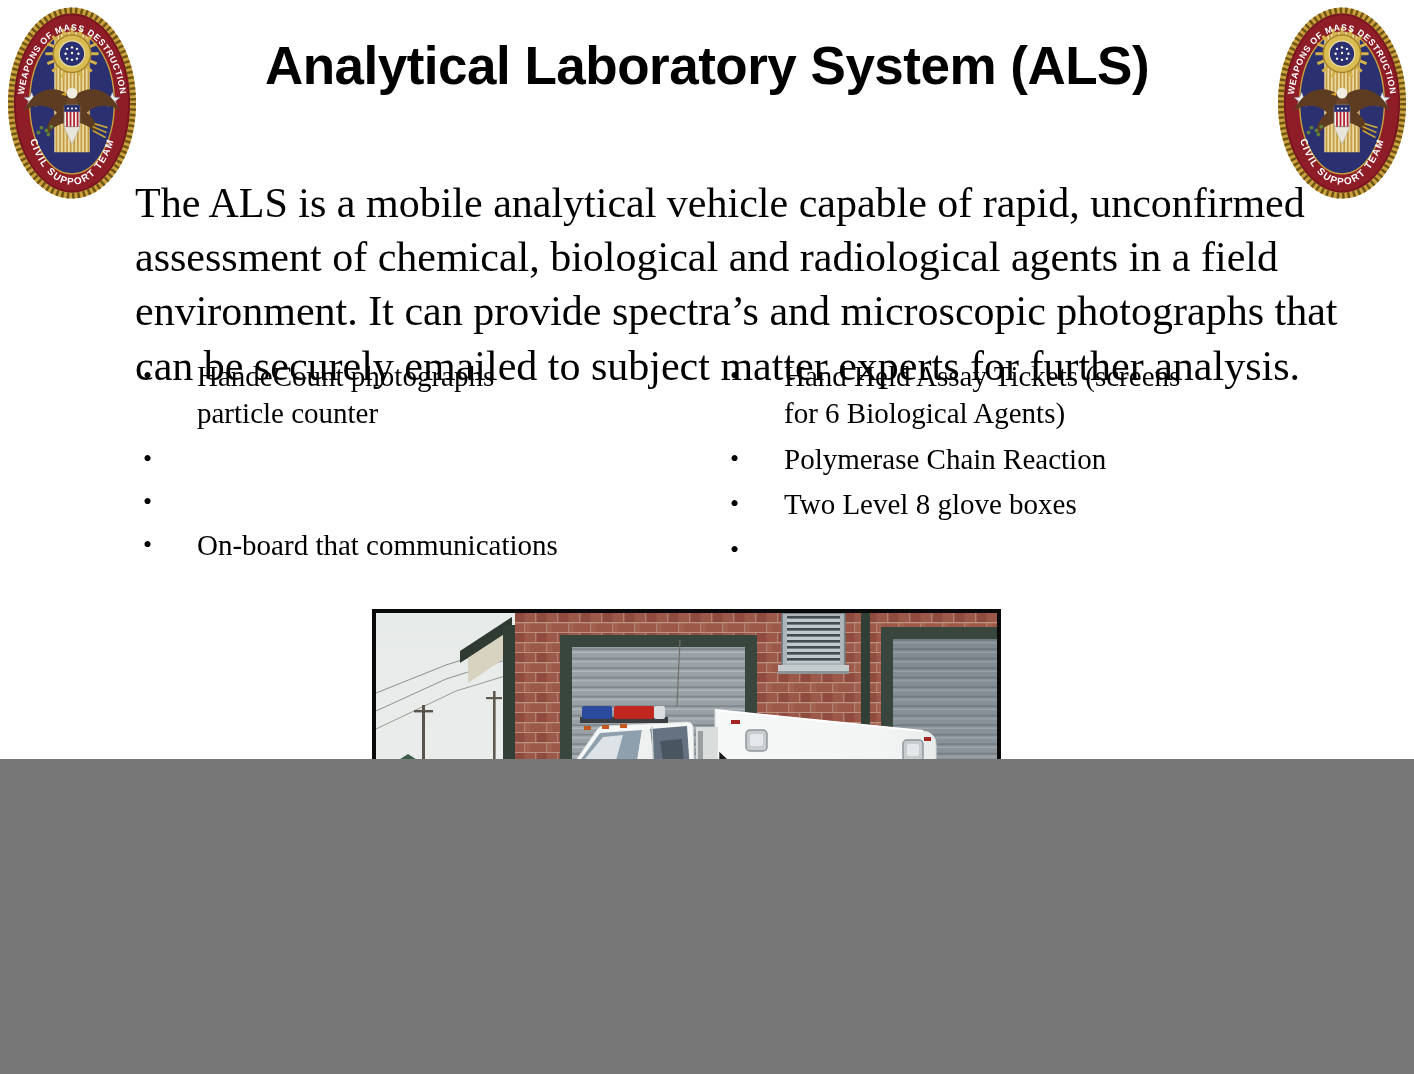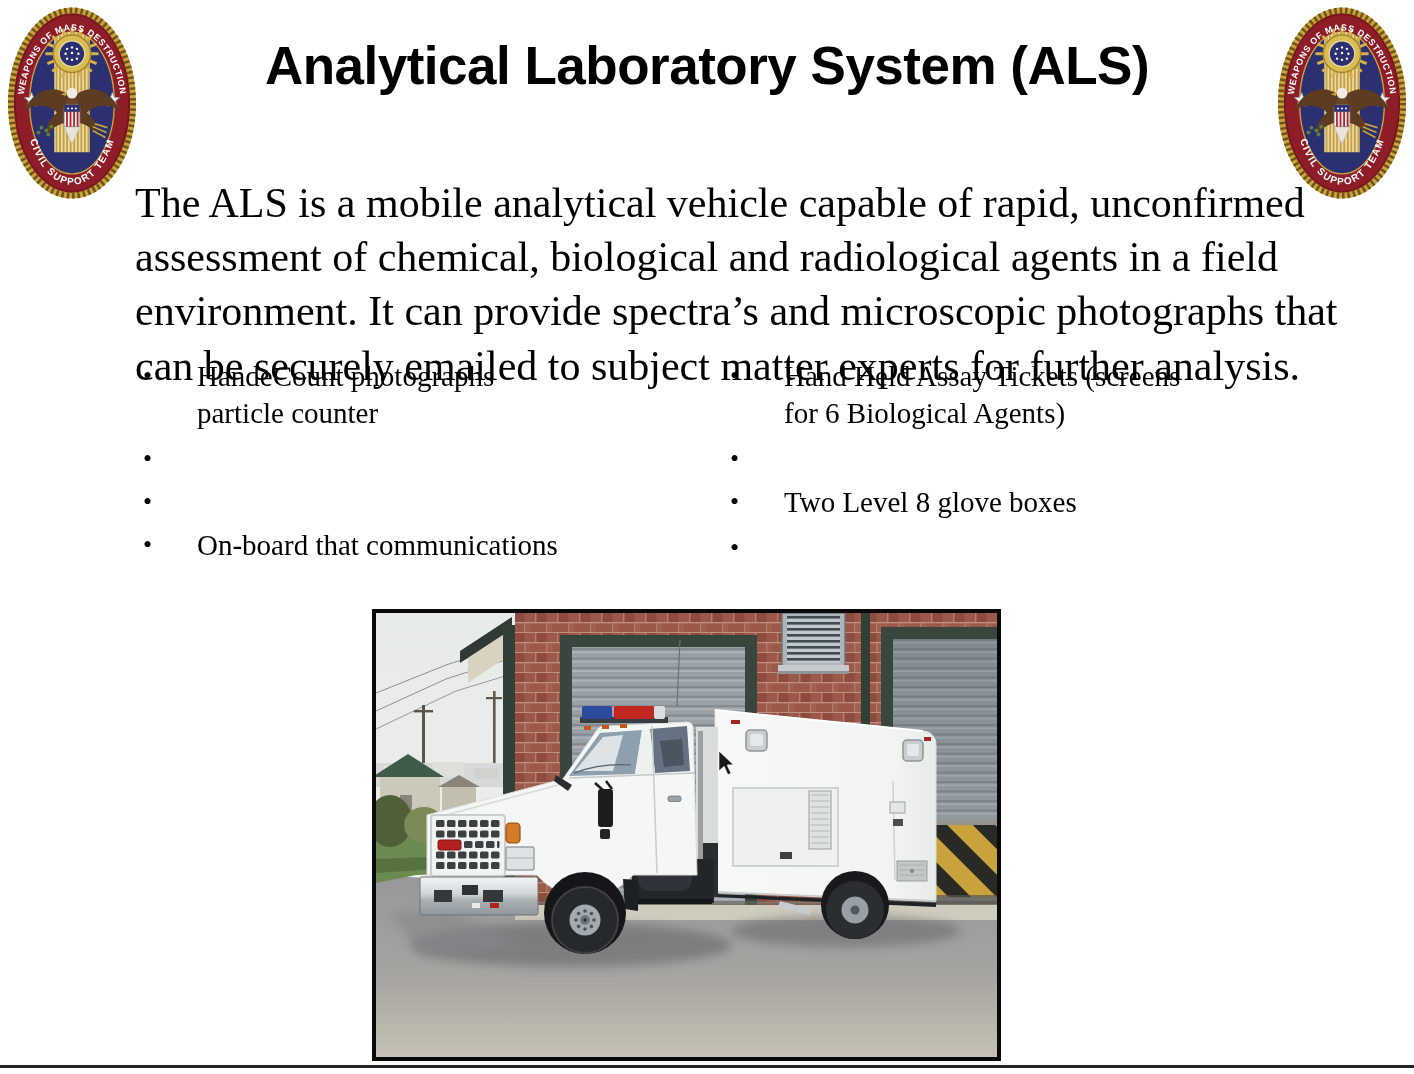--- a/index.html
+++ b/index.html
@@ -1,16 +1,16 @@
 <!DOCTYPE html>
 <html><head>
 <meta charset="utf-8">
 <style>
   html,body{margin:0;padding:0;background:#777;}
-  .slide{position:relative;width:1414px;height:1074px;background:#ffffff;overflow:hidden;
+  .slide{position:relative;width:1414px;height:759px;background:#ffffff;overflow:hidden;
          font-family:"Liberation Serif", serif;color:#000;}
   .title{position:absolute;left:140px;right:140px;top:36px;text-align:center;
          font-family:"Liberation Sans", sans-serif;font-weight:bold;font-size:53px;
          line-height:1.12;letter-spacing:-0.5px;}
   .intro{position:absolute;left:135px;top:176px;width:1220px;font-size:42px;line-height:1.29;
          white-space:pre-line;}
   .bullets{position:absolute;top:358px;margin:0;padding:0;list-style:none;font-size:29px;line-height:1.27;}
   .bullets.left{left:143px;width:585px;}
   .bullets.right{left:730px;width:610px;}
   .bullets li{display:flex;margin:0 0 9px 0;}
@@ -156,20 +156,21 @@
       </li>
   </ul>
   <ul class="bullets right">
     <li>
       <span class="mark">•</span>
       <span class="txt">Hand Held Assay Tickets (screens
 for 6 Biological Agents)</span>
       </li>
     <li>
       <span class="mark">•</span>
+      <span class="txt">Polymerase Chain Reaction</span>
       </li>
     <li>
       <span class="mark">•</span>
       <span class="txt">Two Level 8 glove boxes</span>
       </li>
     <li>
       <span class="mark">•</span>
       </li>
   </ul>
 

